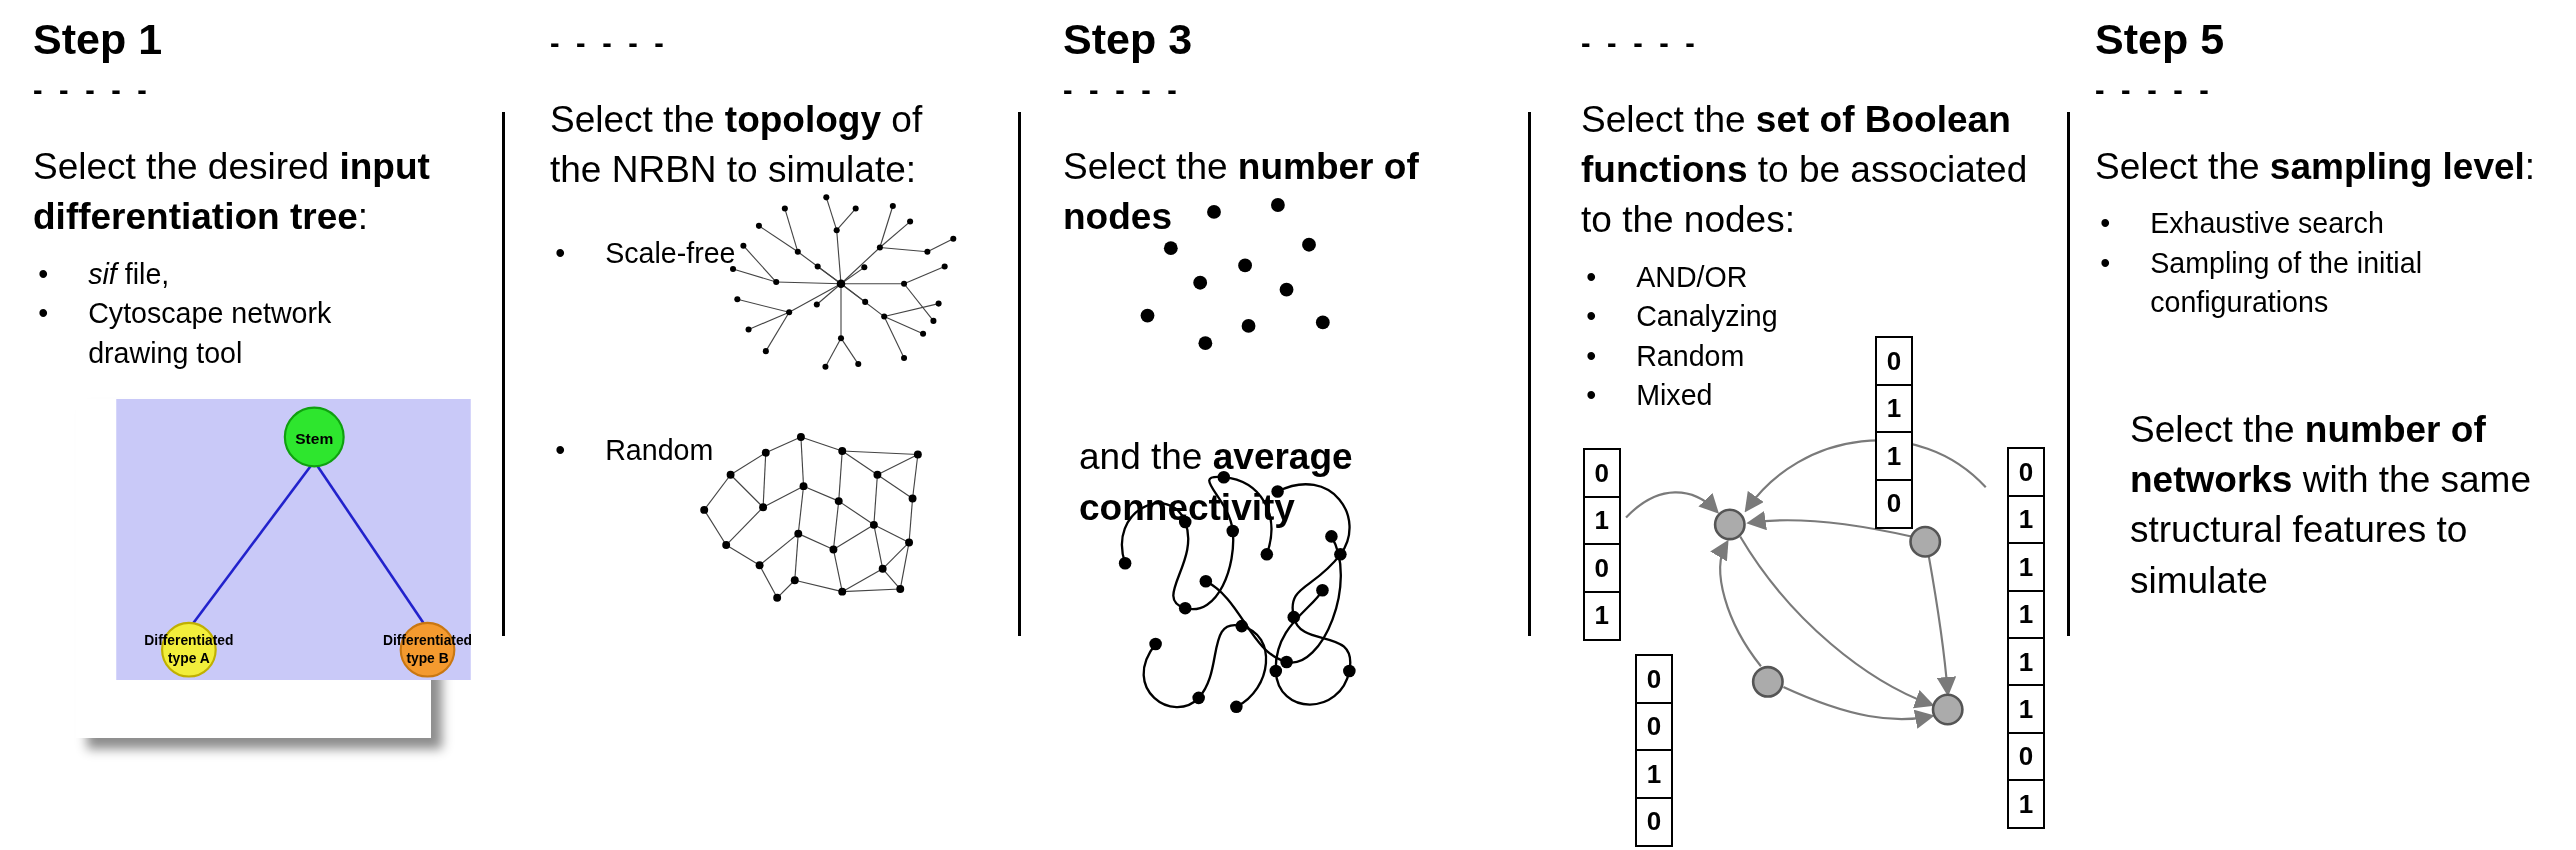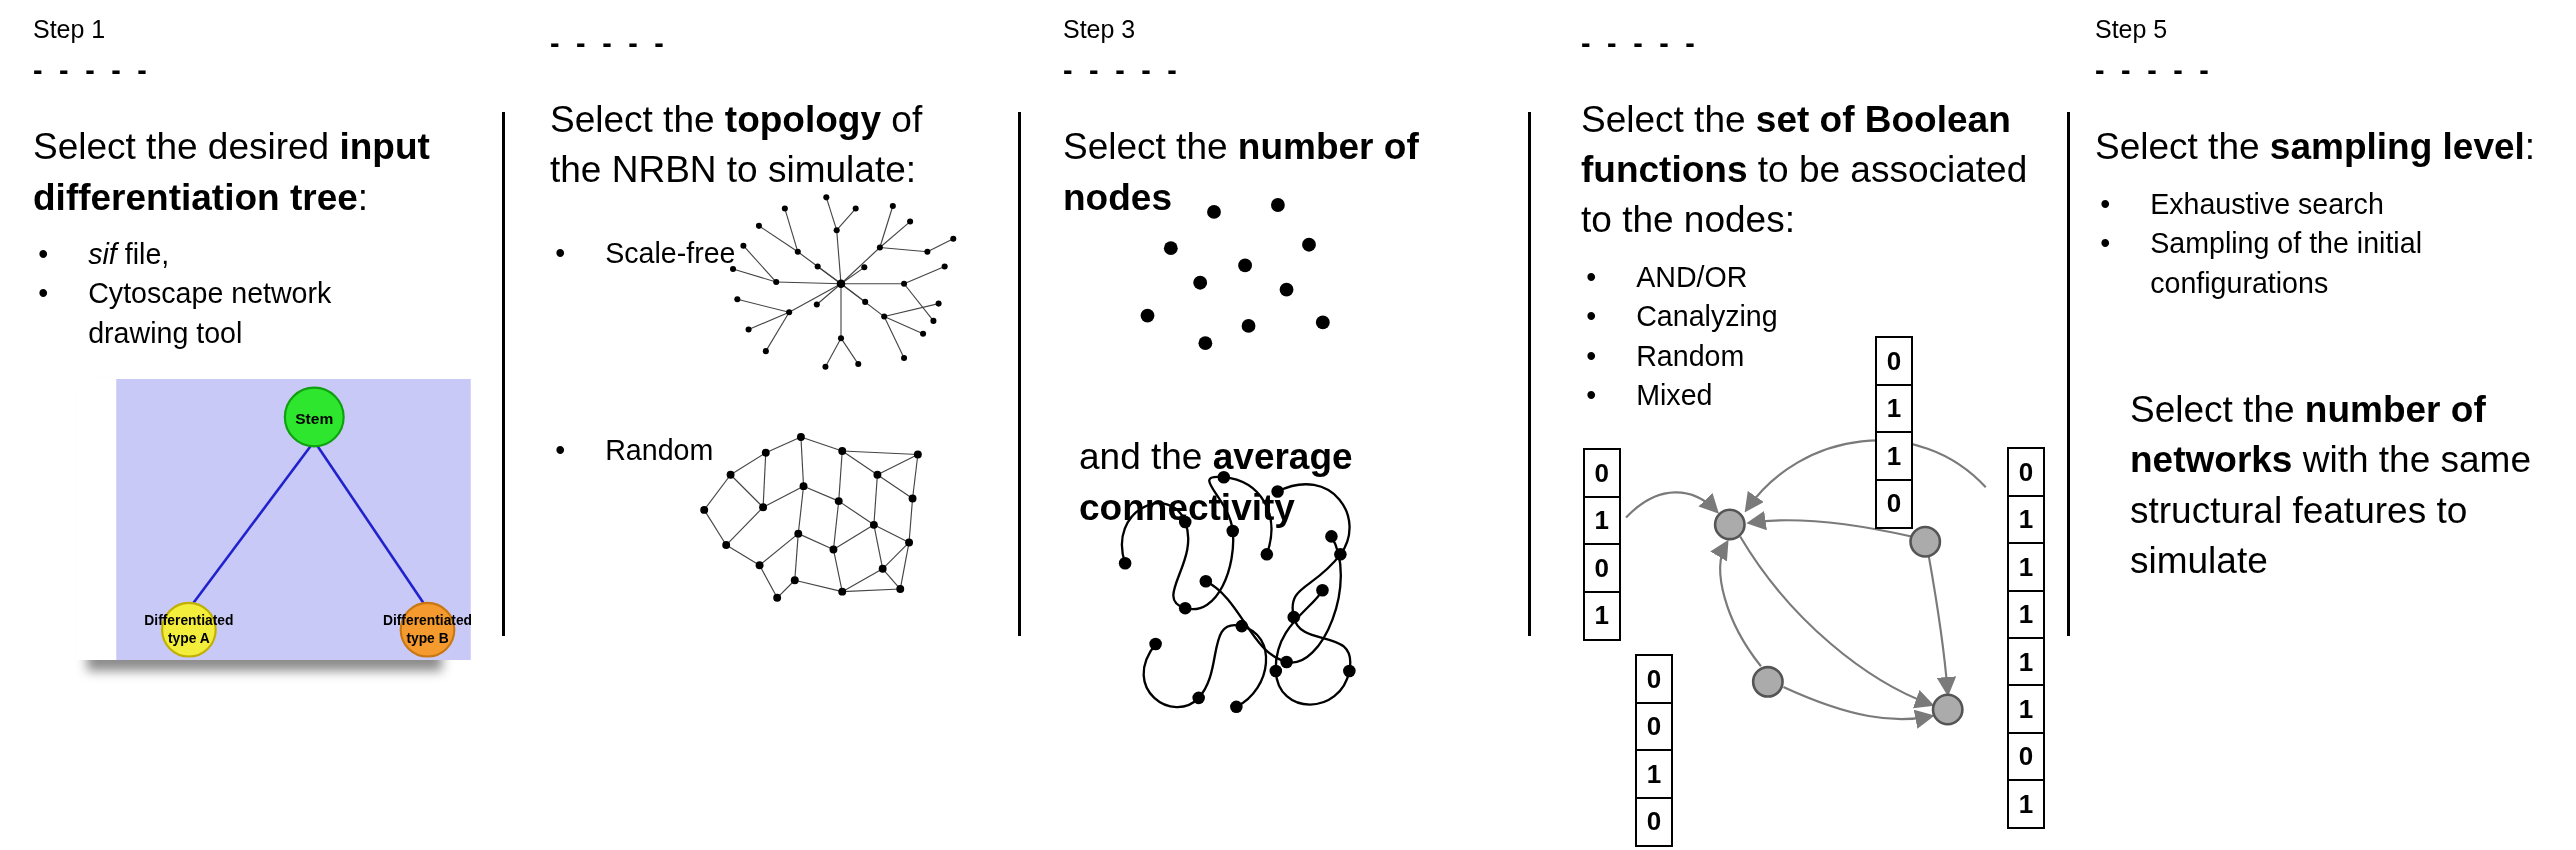--- a/index.html
+++ b/index.html
@@ -6,33 +6,33 @@
   *{box-sizing:border-box;font-family:"Liberation Sans",sans-serif;}
   .canvas{position:relative;width:2576px;height:851px;background:#fff;overflow:hidden;color:#000;}
   .col{position:absolute;top:16.4px;}
   .c1{left:33px;width:454px;}
   .c2{left:550px;width:433px;}
   .c3{left:1063px;width:472px;}
   .c4{left:1581px;width:474px;}
   .c5{left:2095px;width:450px;}
   .vdiv{position:absolute;top:112px;height:524px;width:2.6px;background:#000;}
   .d1{left:502px;} .d2{left:1018px;} .d3{left:1528px;} .d4{left:2067px;}
-  .step-title{font-size:25px;font-weight:400;line-height:1.1;margin:0;}
+  .step-title{font-size:43px;font-weight:700;line-height:1.1;margin:0;}
   .dashes{font-size:28.6px;font-weight:700;letter-spacing:4.3px;margin-top:10.4px;}
   .para{font-size:37px;line-height:1.36;margin:35px 0 0;}
   .b{font-weight:700;}
   .i{font-style:italic;}
   .bullets{list-style:none;margin:12px 0 0;padding:0 0 0 5.2px;font-size:28.6px;line-height:1.38;}
   .bullets li{display:flex;}
   .bullets .dot{flex:0 0 50px;}
   .btext{max-width:346px;}
   .c4 .btext{max-width:372px;}
   .abs{position:absolute;}
   
-  .tree-wrap{margin:26px 12px 0 43px;width:355px;height:281px;box-shadow:11.2px 11.2px 10.4px rgba(0,0,0,0.45);padding-left:40px;}
+  .tree-wrap{margin:26px 12px 0 43px;width:355px;height:339px;box-shadow:11.2px 11.2px 10.4px rgba(0,0,0,0.45);padding-left:40px;}
   
   .bool-illus{position:absolute;left:0;top:294px;width:474px;height:556px;}
   .tcol{position:absolute;display:flex;flex-direction:column;}
   .tcell{width:38px;height:50px;background:#fff;border:2.6px solid #000;margin-top:-2.6px;
          display:flex;align-items:center;justify-content:center;font-size:26px;font-weight:600;}
   .tcol .tcell:first-child{margin-top:0;}
   .tc-top{left:294px;top:26px;}
   .tc-left{left:1.7px;top:138px;}
   .tc-bl{left:54px;top:344px;}
   .tc-right{left:426px;top:137px;}

